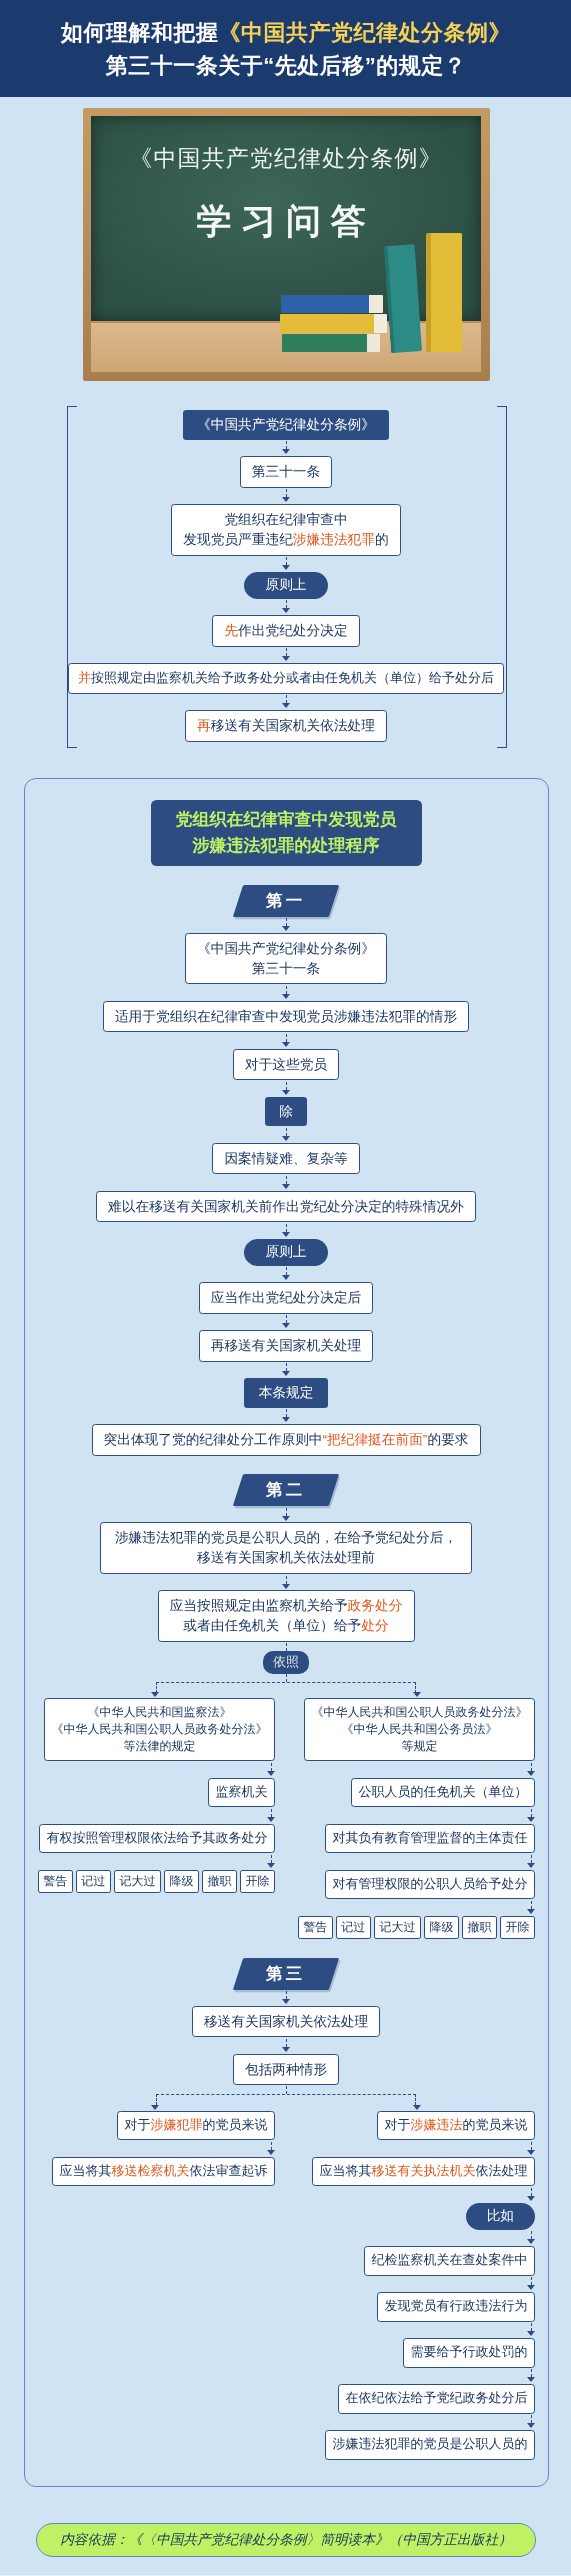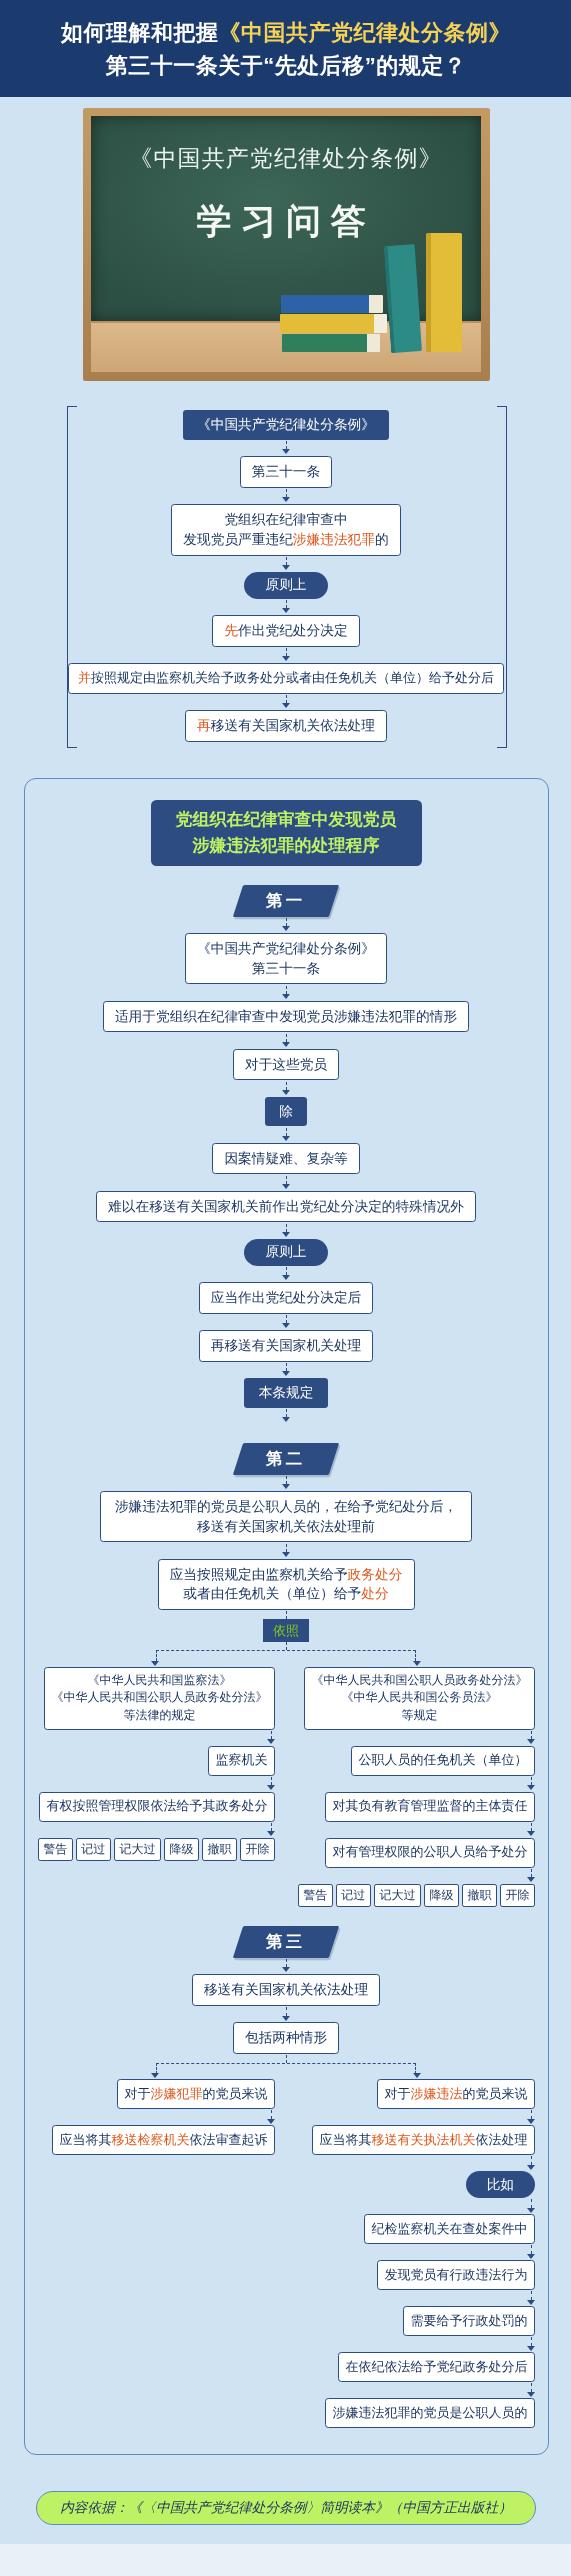--- a/index.html
+++ b/index.html
@@ -38,21 +38,21 @@
 
   
   .stack{display:flex; flex-direction:column; align-items:center;}
   .box{background:#fff; border:1.1px solid var(--blue); border-radius:3.3px; color:var(--ink);
        font-size:13.7px; line-height:1.45; padding:4.9px 11px; text-align:center;
        width:max-content; max-width:481px;}
   .dark{background:var(--blue); color:#fff; border-radius:3.3px; font-size:13.7px; line-height:1.45;
         padding:4.9px 14.2px; text-align:center; width:max-content;}
   .pill{background:var(--blue); color:#ffffff; border-radius:546px; font-size:13.7px;
         padding:4.4px 21px; width:max-content; text-align:center;}
-  .tag{background:var(--blue); color:#84cc16; border-radius:0; font-size:13px; padding:2.7px 9.8px;}
+  .tag{background:var(--blue); color:#e5e5e5; border-radius:10px; font-size:13px; padding:2.7px 9.8px;}
   .hl{color:var(--orange);}
   .ln{display:block;}
 
   .conn{display:flex; flex-direction:column; align-items:center; padding:1.6px 0;}
   .conn i{display:block; width:0; height:8.2px; border-left:1.6px dashed var(--blue);}
   .conn b{display:block; width:0; height:0; border-left:4.4px solid transparent;
           border-right:4.4px solid transparent; border-top:5.5px solid var(--blue);}
 
   .fork-wrap{display:flex; flex-direction:column; align-items:center; padding:1.1px 0;}
   .stub{display:block; width:0; height:7.7px; border-left:1.6px dashed var(--blue); margin:0 auto;}
@@ -216,20 +216,21 @@
     <div class="box">再移送有关国家机关处理</div>
     <div class="conn">
         <i></i>
         <b></b>
       </div>
     <div class="dark">本条规定</div>
     <div class="conn">
         <i></i>
         <b></b>
       </div>
+    <div class="box"><span>突出体现了党的纪律处分工作原则中</span><span class="hl">“把纪律挺在前面”</span><span>的要求</span></div>
   </div>
 
   <div class="banner">
       <div class="flag"><span>第二</span></div>
     </div>
   <div class="stack">
     <div class="conn">
         <i></i>
         <b></b>
       </div>

